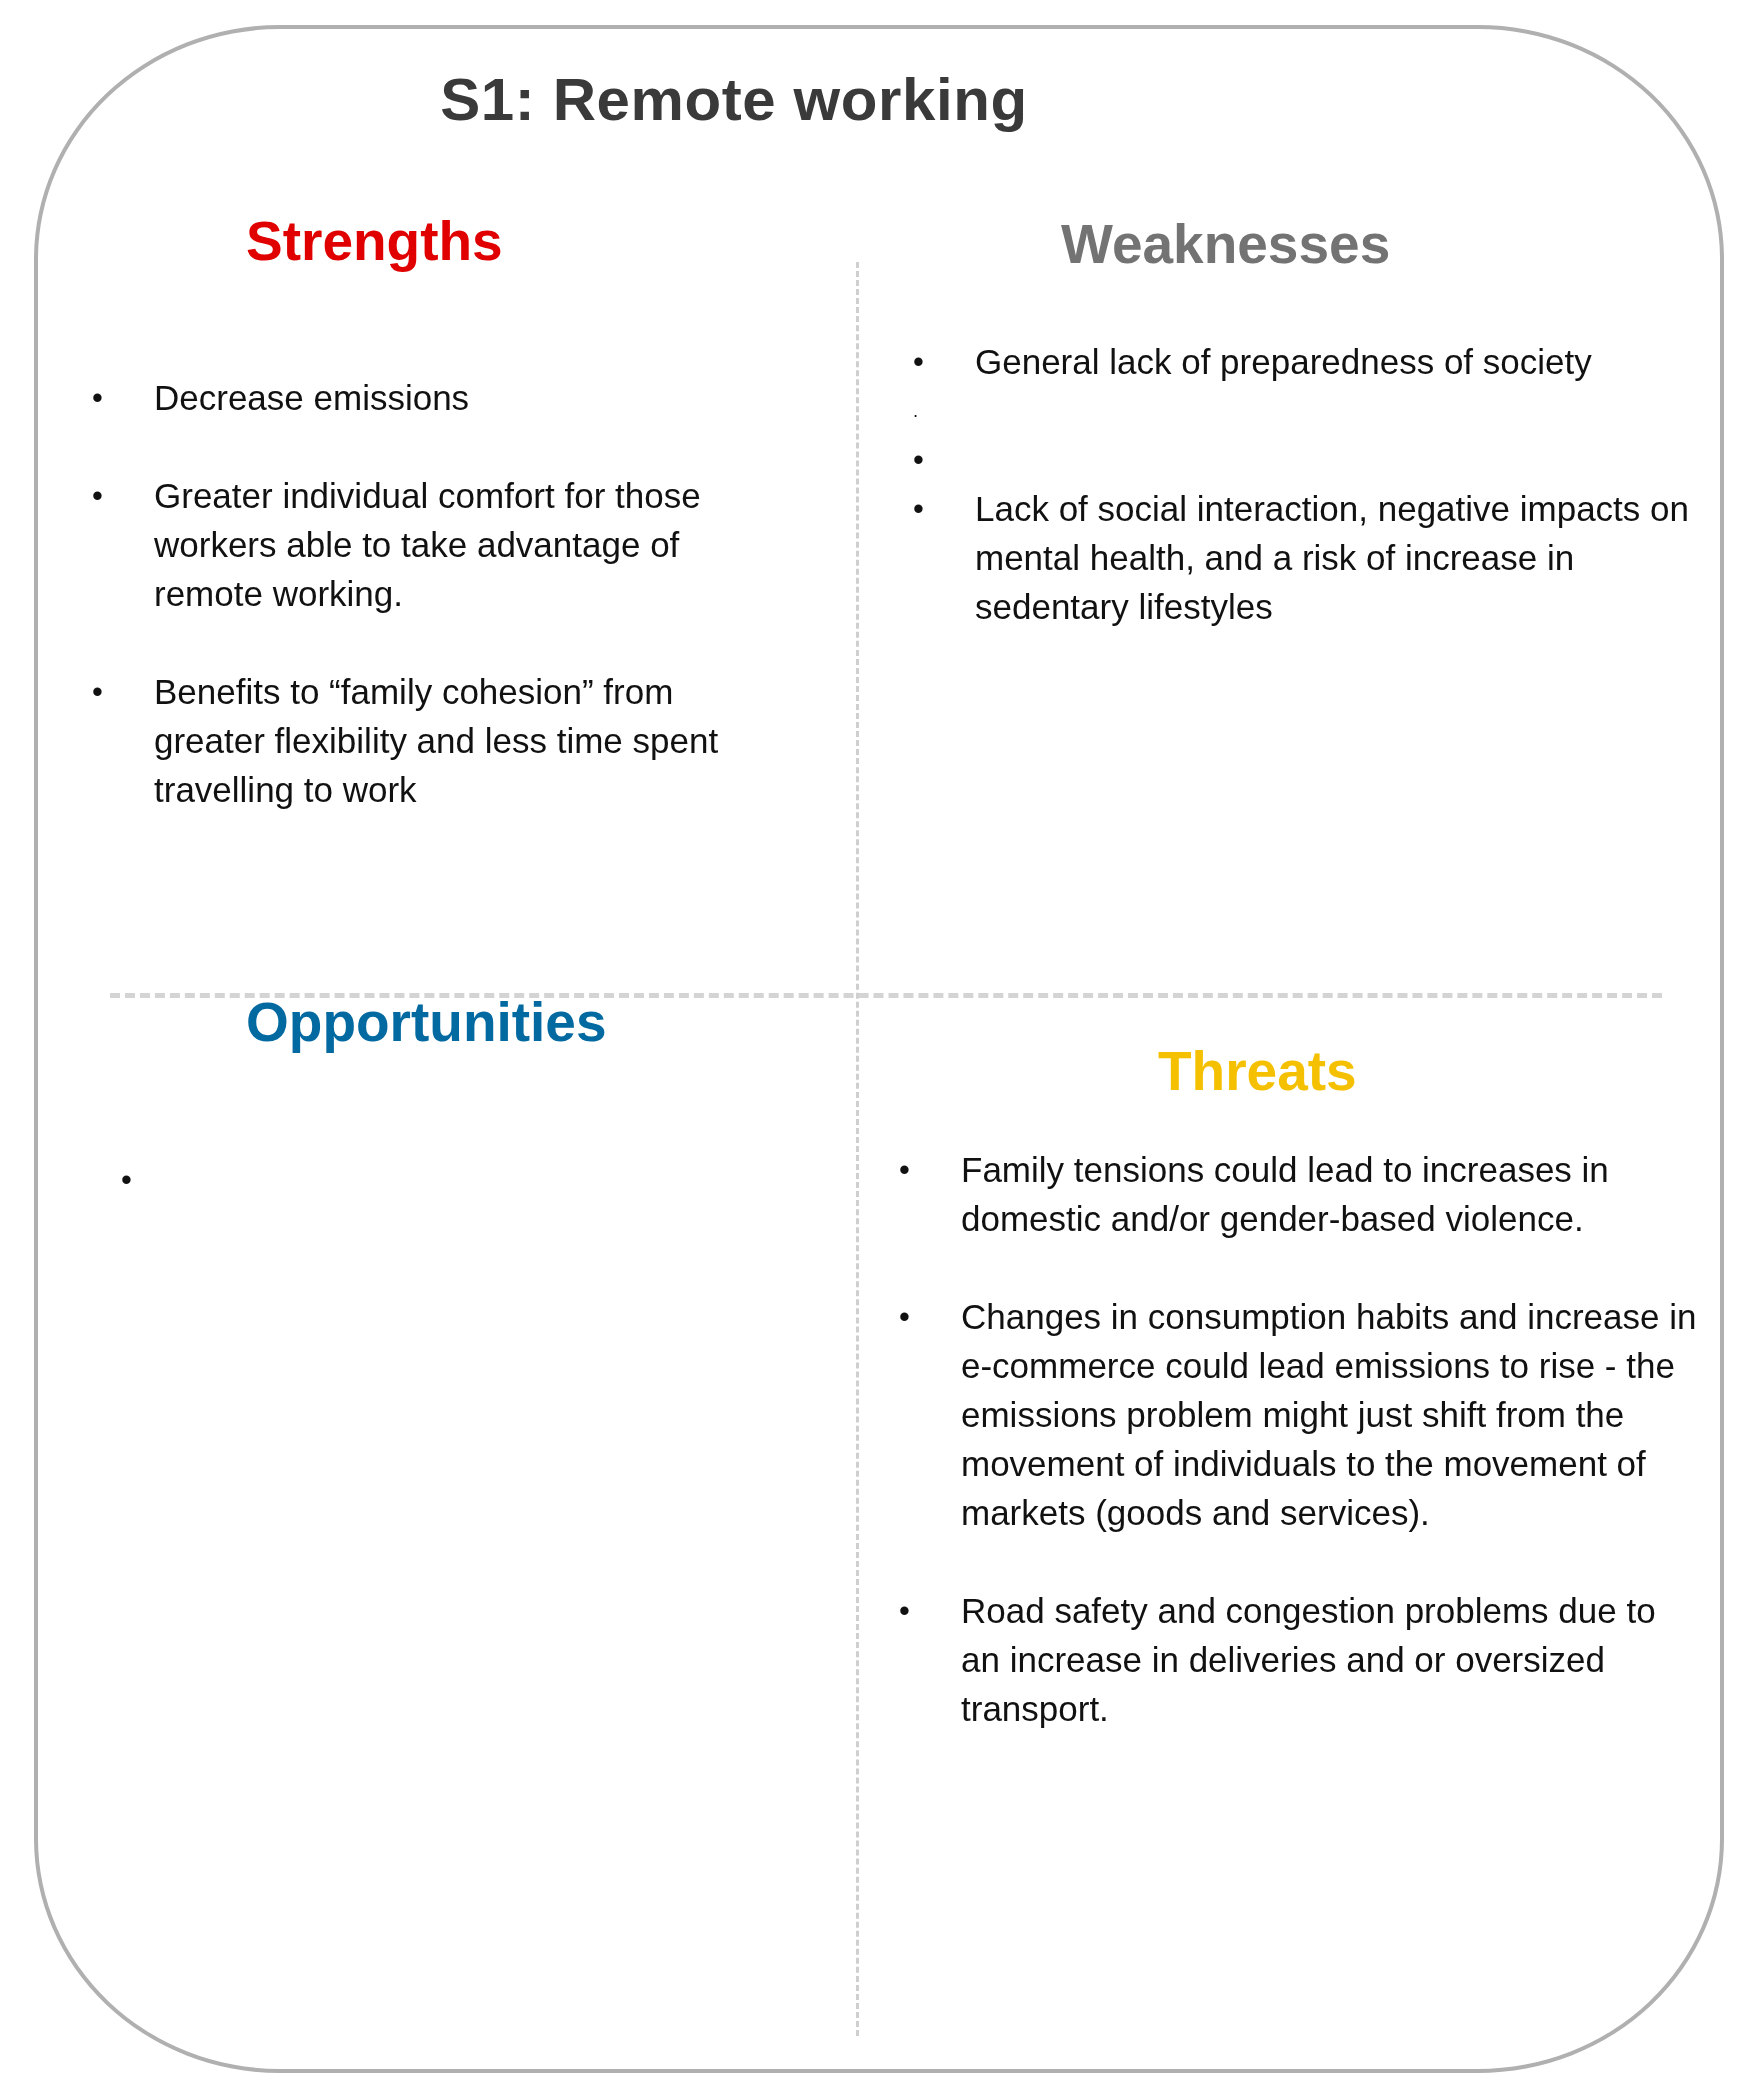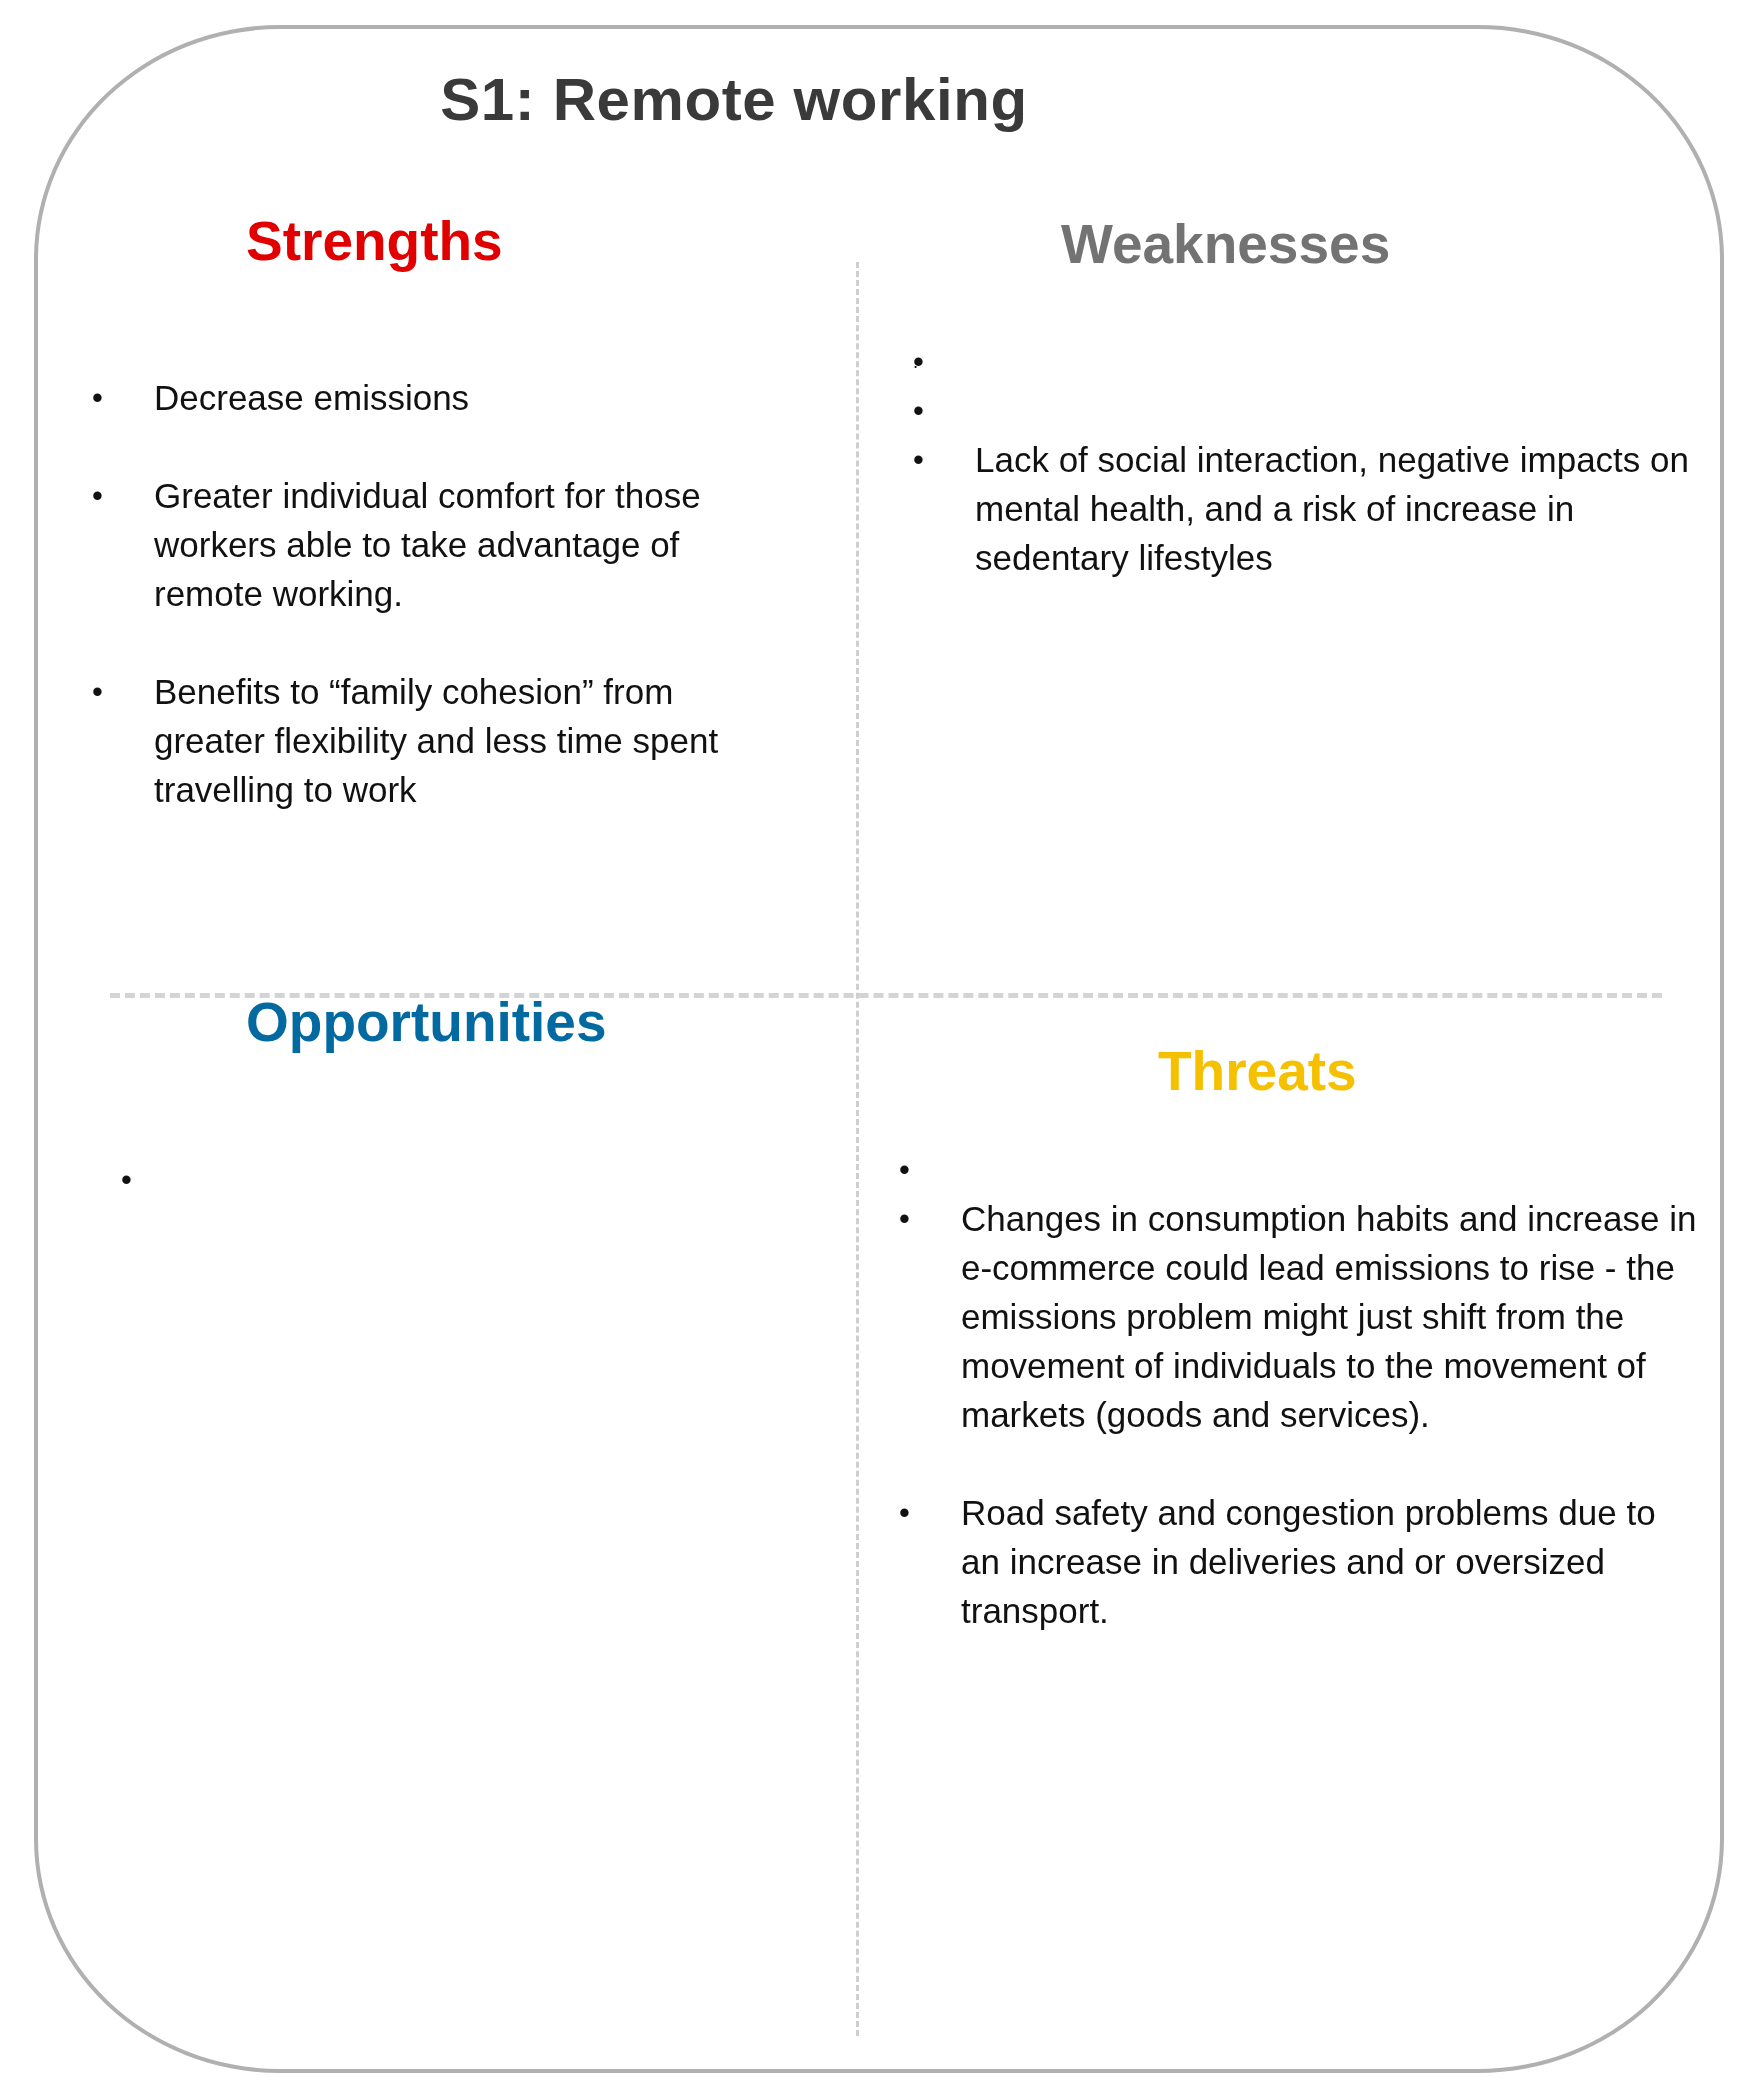--- a/index.html
+++ b/index.html
@@ -96,32 +96,32 @@
 
 <div class="qhead" style="left:246px; top:209px; color:#e00000;">Strengths</div>
 <ul class="list" style="left:92px; top:373px; width:677px;">
   <li><span class="bullet">•</span><span>Decrease emissions</span></li>
   <li><span class="bullet">•</span><span>Greater individual comfort for those workers able to take advantage of remote working.</span></li>
   <li><span class="bullet">•</span><span>Benefits to “family cohesion” from greater flexibility and less time spent travelling to work</span></li>
 </ul>
 
 <div class="qhead" style="left:1061px; top:212px; color:#737373;">Weaknesses</div>
 <ul class="list" style="left:913px; top:337px; width:776px;">
-  <li style="margin-bottom:0;"><span class="bullet">•</span></li>
+  <li style="margin-bottom:0;"><span class="bullet">•</span><span>General lack of preparedness of society</span></li>
   <li class="spacer">
       <span class="bullet" style="font-size:18.5px;">.</span>
     </li>
   <li><span class="bullet">•</span></li>
   <li><span class="bullet">•</span><span>Lack of social interaction, negative impacts on mental health, and a risk of increase in sedentary lifestyles</span></li>
 </ul>
 
 <div class="qhead" style="left:246px; top:990px; color:#0369a1;">Opportunities</div>
 <ul class="list" style="left:121px; top:1155px; width:616px;">
   <li><span class="bullet">•</span></li>
 </ul>
 
 <div class="qhead" style="left:1158px; top:1039px; color:#f5c000;">Threats</div>
 <ul class="list" style="left:899px; top:1145px; width:801px;">
-  <li><span class="bullet">•</span></li>
+  <li><span class="bullet">•</span><span>Family tensions could lead to increases in domestic and/or gender-based violence.</span></li>
   <li><span class="bullet">•</span><span>Changes in consumption habits and increase in e-commerce could lead emissions to rise - the emissions problem might just shift from the movement of individuals to the movement of markets (goods and services).</span></li>
   <li><span class="bullet">•</span><span>Road safety and congestion problems due to an increase in deliveries and or oversized transport.</span></li>
 </ul>
 
 
 </body></html>

